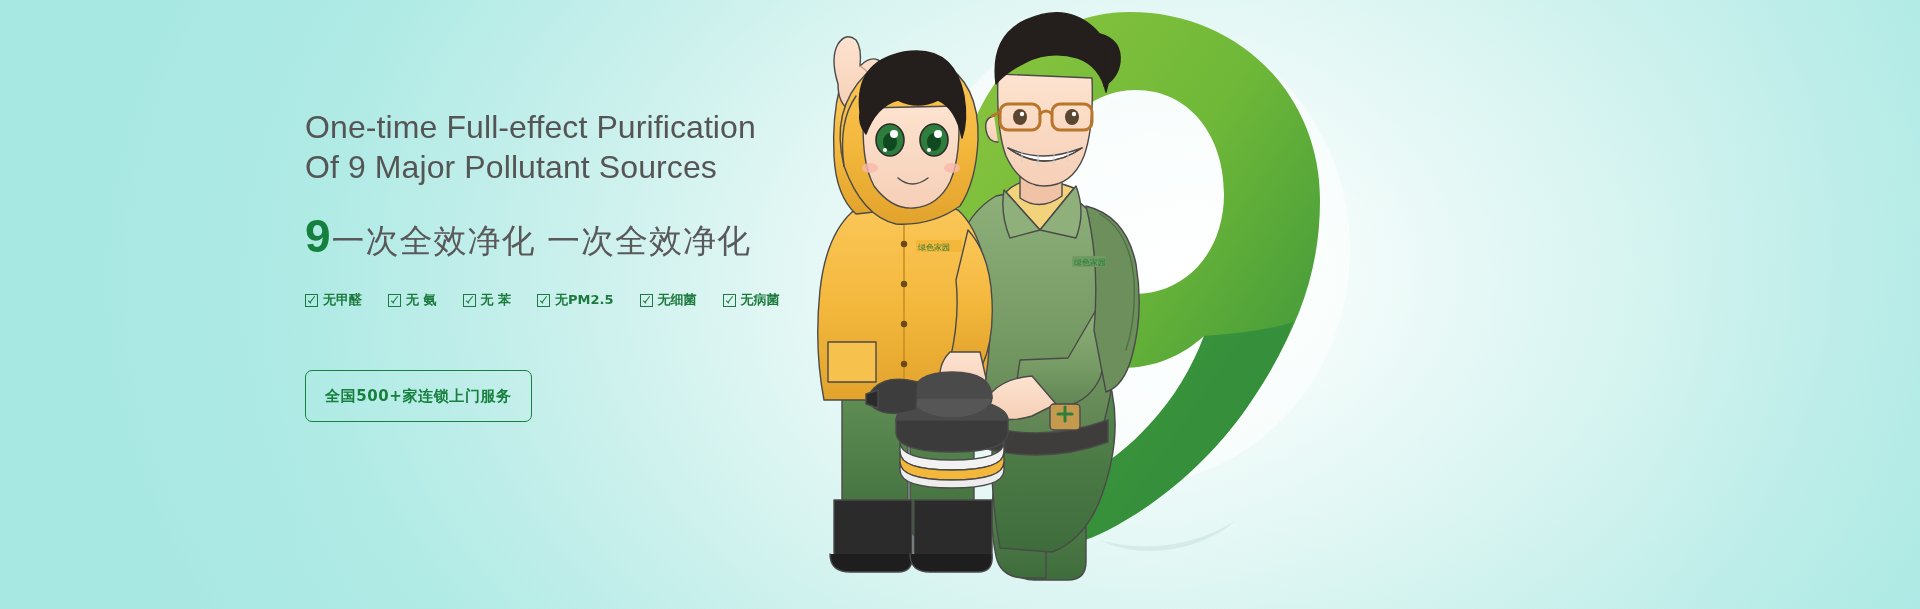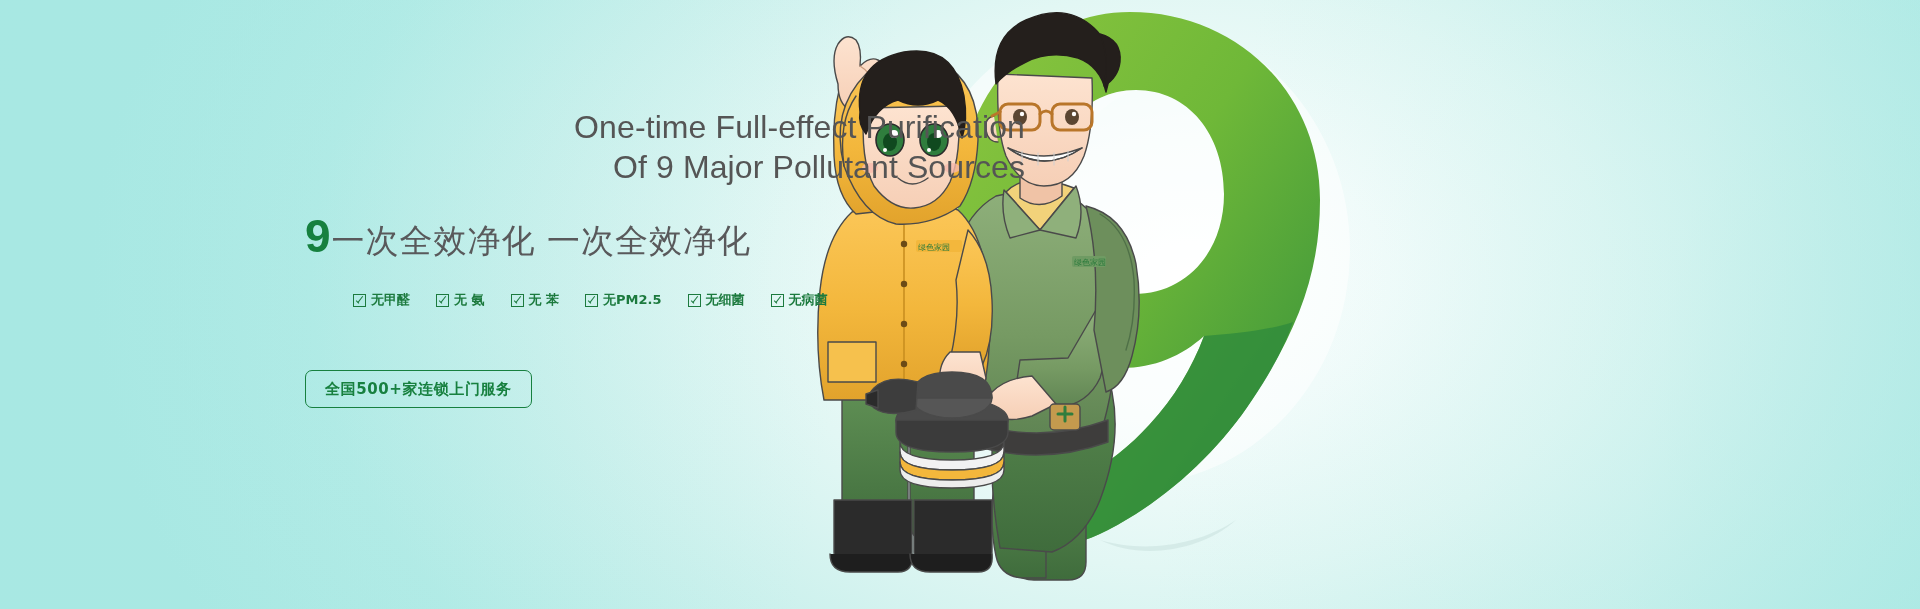--- a/index.html
+++ b/index.html
@@ -17,21 +17,21 @@
   .banner:after{
     content:"";position:absolute;inset:0;pointer-events:none;
     background:linear-gradient(100deg, rgba(167,232,227,.55) 0%, rgba(167,232,227,.10) 22%,
       rgba(255,255,255,0) 45%, rgba(255,255,255,0) 62%, rgba(176,235,230,.22) 85%, rgba(168,232,227,.5) 100%);
   }
 
   
   .copy{position:absolute;left:305px;top:86px;width:720px;z-index:6;}
   .headline-en{
     color:#555555;font-size:32px;line-height:40px;font-weight:400;
-    letter-spacing:.1px;white-space:pre-line;text-align:right;
+    letter-spacing:.1px;white-space:pre-line;
   }
   .headline-cn{
     margin-top:26px;display:flex;align-items:baseline;
     font-family:"DejaVu Sans","Liberation Sans",sans-serif;
   }
   .headline-cn .num{
     color:#16803f;font-size:46px;font-weight:700;line-height:46px;
     letter-spacing:0;margin-right:1px;font-family:"Liberation Sans",sans-serif;
   }
   .headline-cn .cn{
@@ -56,21 +56,21 @@
     background:#1c7a3e;transform:rotate(45deg);transform-origin:left center;
   }
   .feature .chk:after{
     content:"";position:absolute;left:4px;top:7.4px;width:7.5px;height:1.4px;
     background:#1c7a3e;transform:rotate(-52deg);transform-origin:left center;
   }
 
   
   .cta{
     margin-top:45px;display:inline-flex;align-items:center;justify-content:center;
-    height:38px;padding:0 19px;border:1.6px solid #17803f;border-radius:7px;
+    height:52px;padding:0 19px;border:1.6px solid #17803f;border-radius:7px;
     color:#17803f;font-size:15px;font-weight:600;letter-spacing:.6px;
     background:transparent;cursor:pointer;
     font-family:"DejaVu Sans","Liberation Sans",sans-serif;
   }
 
   
   .art{position:absolute;left:800px;top:0;width:560px;height:609px;z-index:3;}
   .nine-wrap{position:absolute;left:0;top:0;width:560px;height:609px;}
   .nine-wrap svg{display:block;}
   .people{position:absolute;left:0;top:0;width:560px;height:609px;}
@@ -294,21 +294,21 @@
   <div class="copy">
 
     <h1 class="headline-en">One-time Full-effect Purification
 Of 9 Major Pollutant Sources</h1>
 
     <div class="headline-cn">
       <span class="num">9</span>
       <span class="cn">一次全效净化  一次全效净化</span>
     </div>
 
-    <ul class="features" style="list-style:none;padding:0;margin-top:30px;margin-left:48px;">
+    <ul class="features" style="list-style:none;padding:0;margin-top:30px;">
       <li class="feature">
         <span class="chk"></span>
         <span>无甲醛</span>
       </li>
       <li class="feature">
         <span class="chk"></span>
         <span>无 氨</span>
       </li>
       <li class="feature">
         <span class="chk"></span>

